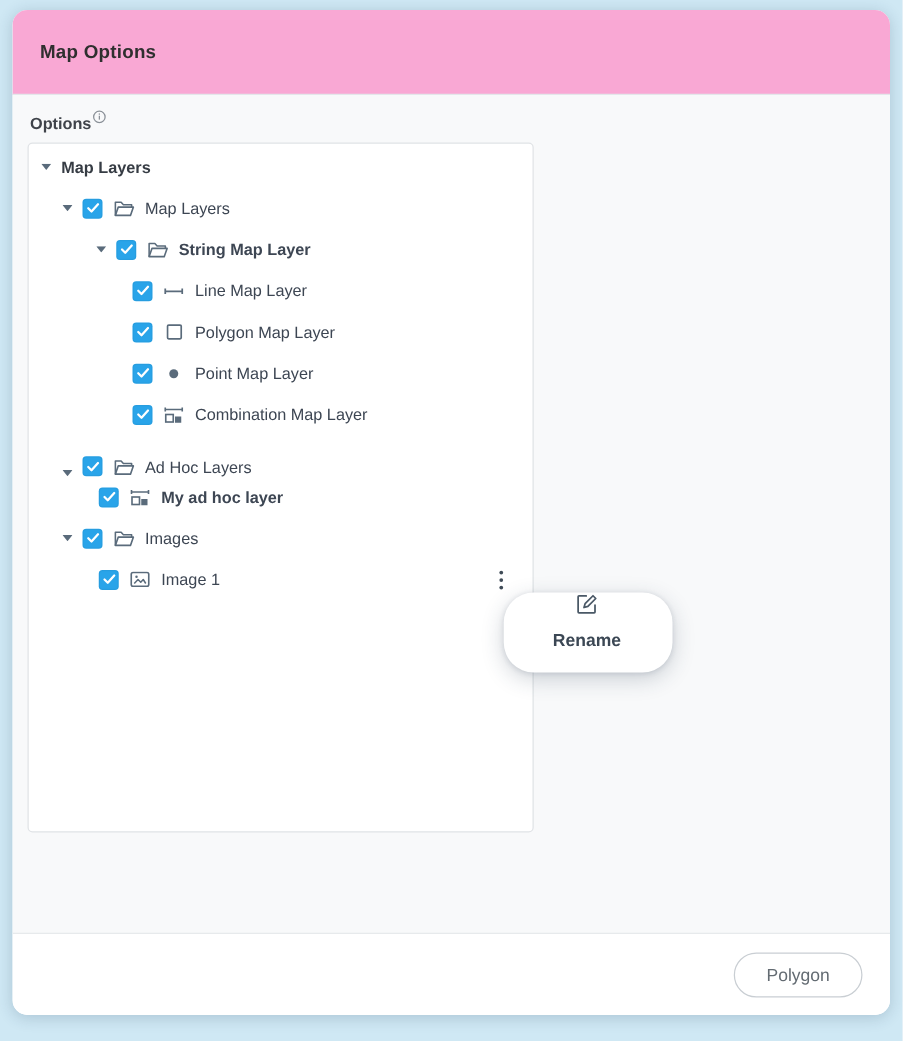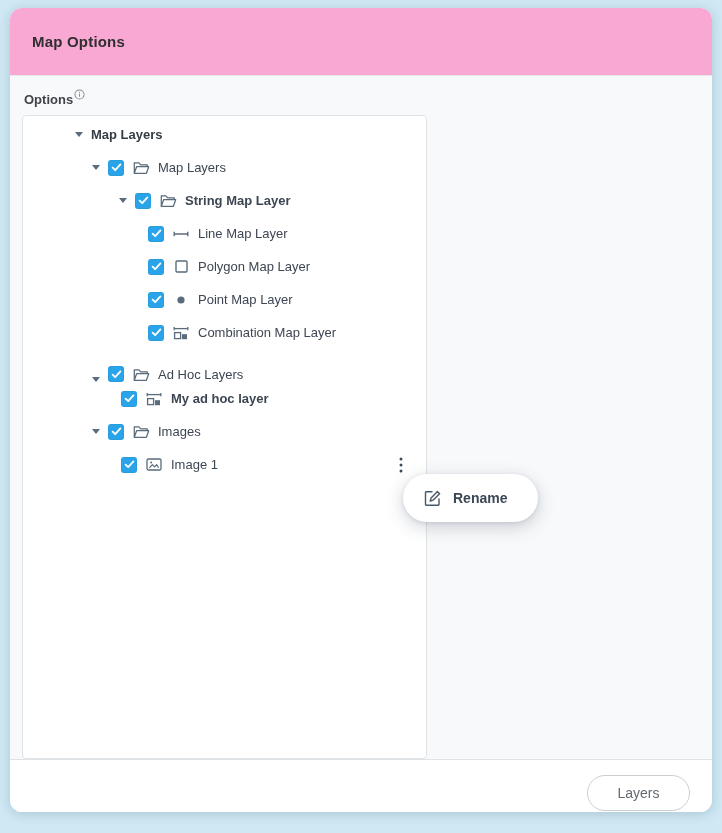--- a/index.html
+++ b/index.html
@@ -25,23 +25,23 @@
   .dialog-body{
     flex:1;background:#f8f9fa;position:relative;
     padding:14px 12px 0 12px;box-sizing:border-box;
   }
   .field-label{
     display:inline-flex;align-items:flex-start;margin:0 0 7px 2px;
     font-size:13px;font-weight:700;color:#3f434a;line-height:16px;
   }
   .info{display:inline-block;margin-left:1px;margin-top:-3px;color:#8a9097;line-height:0;}
   .tree-panel{
-    width:405px;height:644px;box-sizing:border-box;
+    width:405px;height:552px;box-sizing:border-box;
     background:#fff;border:1px solid #e0e3e6;border-radius:4px;
-    padding-top:2px;overflow:hidden;padding-left:42px;
+    padding-top:2px;overflow:hidden;
   }
   .tree-row{
     height:33px;display:flex;align-items:center;position:relative;
     font-size:13px;font-weight:500;color:#3d4653;
   }
   .tree-row.root .tree-label{font-weight:700;color:#363c44;}
   .caret{width:8px;margin-right:8px;flex:none;display:flex;align-items:center;color:#5a6b7b;}
   .caret-spacer{width:2px;flex:none;}
   .checkbox{
     width:16px;height:16px;border-radius:3px;flex:none;
@@ -53,25 +53,25 @@
   .tree-label{white-space:nowrap;}
   .kebab{
     position:absolute;right:18px;top:50%;transform:translateY(-50%);
     width:14px;height:18px;display:flex;align-items:center;justify-content:center;
     color:#3f4b57;cursor:pointer;
   }
   .context-menu{
     position:absolute;left:393px;top:466px;z-index:30;
   }
   .menu-item{
-    height:48px;min-width:135px;box-sizing:border-box;
+    height:64px;min-width:135px;box-sizing:border-box;
     background:#fff;border-radius:24px;
     box-shadow:0 5px 18px rgba(40,60,80,.22), 0 1px 4px rgba(40,60,80,.12);
     display:flex;align-items:center;padding:0 22px 0 20px;gap:11px;
-    color:#3b4754;font-size:14px;font-weight:700;cursor:pointer;
+    color:#3b4754;font-size:14px;font-weight:700;cursor:pointer;flex-direction:column;
   }
   .menu-item .mi-icon{line-height:0;color:#4a5866;}
   .dialog-footer{
     height:66px;flex:none;background:#fff;border-top:1px solid #e0e3e6;
     display:flex;align-items:center;justify-content:flex-end;
     padding-right:22px;gap:14px;box-sizing:border-box;
   }
   .btn{
     height:36px;border-radius:18px;font-family:"Liberation Sans",sans-serif;
     font-size:14px;cursor:pointer;box-sizing:border-box;
@@ -299,17 +299,17 @@
         <div class="menu-item">
           <span class="mi-icon"><svg width="19" height="19" viewBox="0 0 19 19">
               <path d="M16 10v5.5a.7.7 0 0 1-.7.7H3.2a.7.7 0 0 1-.7-.7V3.4c0-.4.3-.7.7-.7H9" fill="none" stroke="currentColor" stroke-width="1.4" stroke-linecap="round"></path>
               <path d="M7.2 12l.9-3.1 6.3-6.3 2.2 2.2-6.3 6.3z" fill="none" stroke="currentColor" stroke-width="1.4" stroke-linejoin="round"></path>
             </svg></span>
           <span class="mi-label">Rename</span>
         </div>
       </div>
 
     <div class="dialog-footer">
-      <button class="btn btn-cancel">Layers</button>
+      <button class="btn btn-cancel">Polygon</button>
     </div>
 
   </div>
 </div>
 
 </body></html>

